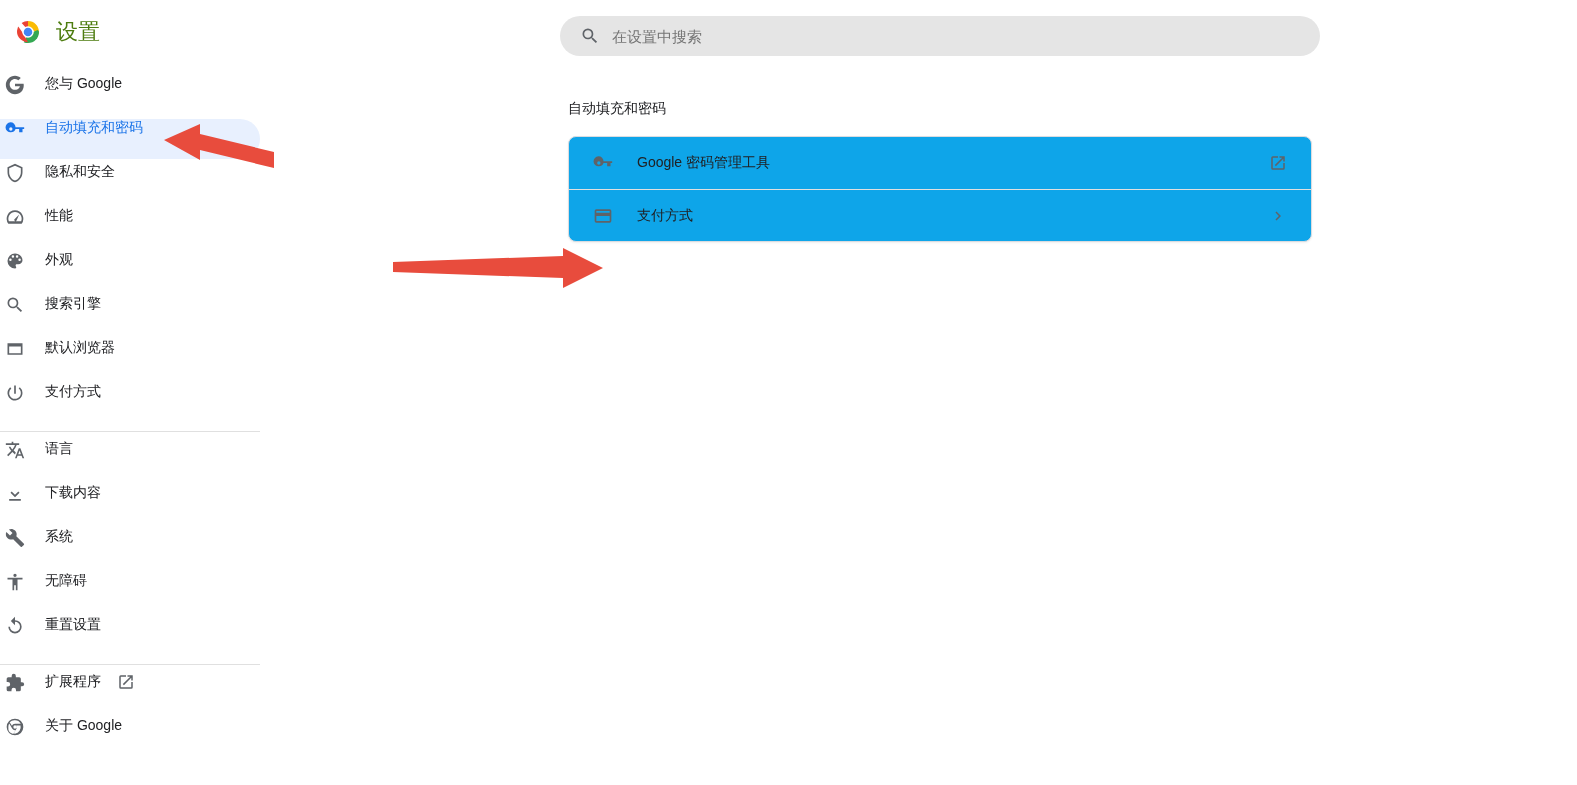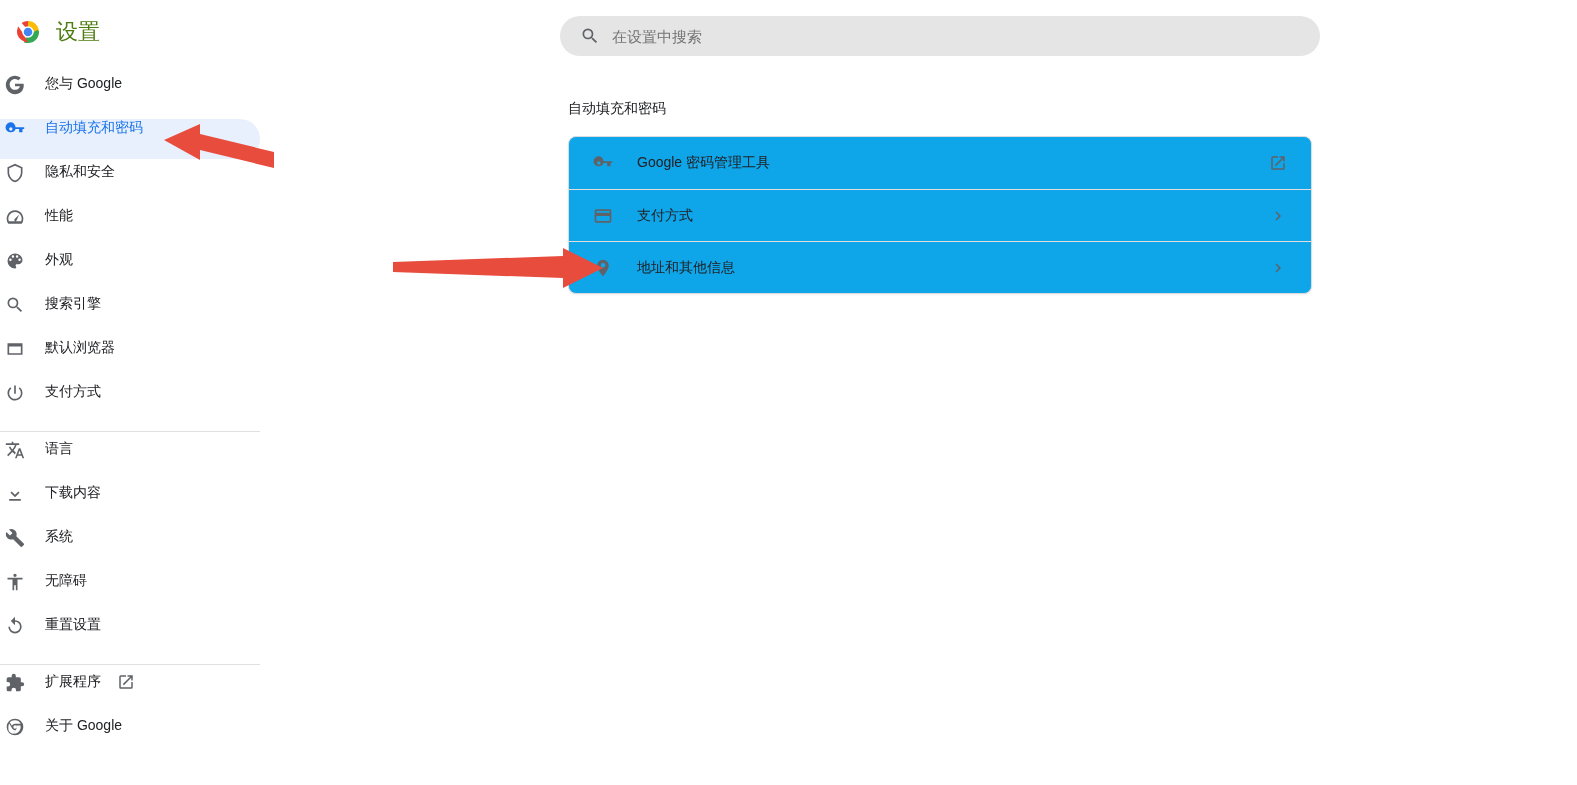--- a/index.html
+++ b/index.html
@@ -276,29 +276,20 @@
     </div>
     <div class="card-row">
       <svg class="card-icon" viewBox="0 0 24 24">
           <path d="M20 4H4a2 2 0 00-2 2v12a2 2 0 002 2h16a2 2 0 002-2V6a2 2 0 00-2-2zm0 2v2H4V6h16zm0 12H4v-6h16v6z"></path>
         </svg>
       <span class="card-label">支付方式</span>
       <svg class="card-trail" viewBox="0 0 24 24">
           <path d="M8.6 16.6L13.2 12 8.6 7.4 10 6l6 6-6 6z"></path>
         </svg>
     </div>
-    <div class="card-row">
-      <svg class="card-icon" viewBox="0 0 24 24">
-          <path d="M12 2a7 7 0 00-7 7c0 5.3 7 13 7 13s7-7.8 7-13a7 7 0 00-7-7zm0 9.5A2.5 2.5 0 1112 6a2.5 2.5 0 010 5.5z"></path>
-        </svg>
-      <span class="card-label">地址和其他信息</span>
-      <svg class="card-trail" viewBox="0 0 24 24">
-          <path d="M8.6 16.6L13.2 12 8.6 7.4 10 6l6 6-6 6z"></path>
-        </svg>
-    </div>
   </div>
 </div>
 
 <svg class="arrow arrow1" width="120" height="60">
   <polygon points="0,16 36,0 36,10 110,28 110,44 36,26 36,36" fill="#e84c3d"></polygon>
 </svg>
 <svg class="arrow arrow2" width="210" height="45">
   <polygon points="0,14 170,8 170,0 210,20 170,40 170,30 0,24" fill="#e84c3d"></polygon>
 </svg>
 

